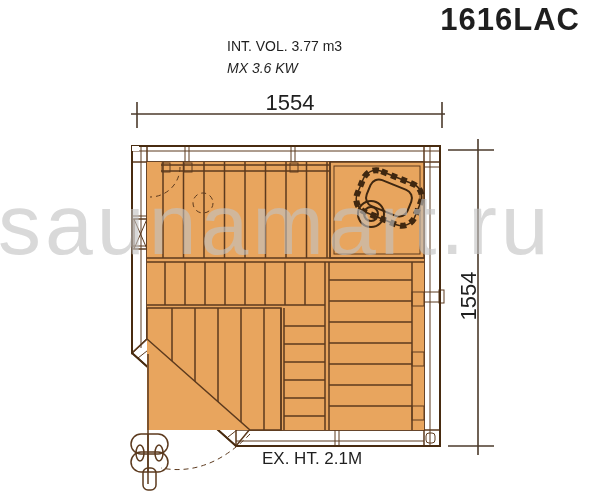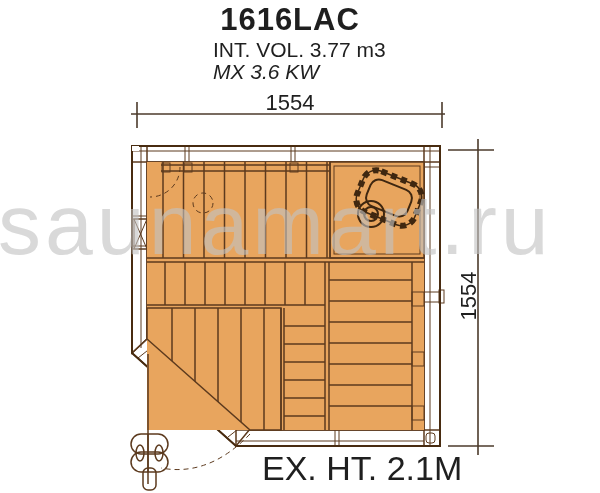--- a/index.html
+++ b/index.html
@@ -3,36 +3,36 @@
 <meta charset="utf-8">
 <style>
   html,body{margin:0;padding:0;}
   body{
     width:600px;height:493px;position:relative;background:#fff;
     font-family:"Liberation Sans",sans-serif;overflow:hidden;
     color:var(--text);
   }
   .abs{position:absolute;}
   .title{
-    left:0;top:2px;width:580px;text-align:center;
+    left:0;top:2px;width:580px;text-align:right;
     font-size:31px;font-weight:bold;letter-spacing:1px;color:var(--text);
   }
-  .spec{left:213px;font-size:21px;color:var(--text);}
+  .spec{left:227px;font-size:14px;color:var(--text);}
   .spec1{top:38px;}
   .spec2{top:60px;font-style:italic;}
   .dim-top{
     left:138px;top:90px;width:304px;text-align:center;
     font-size:22px;color:var(--text);
   }
   .dim-right{
     left:438px;top:283px;width:62px;height:26px;text-align:center;
     font-size:22px;color:var(--text);
     transform:rotate(-90deg);
   }
-  .footer{left:262px;top:449px;font-size:34px;color:var(--text);}
+  .footer{left:262px;top:449px;font-size:17px;color:var(--text);}
   .watermark{
     left:-2px;top:181px;width:620px;
     font-size:86px;letter-spacing:4px;line-height:1;
     color:var(--watermark);opacity:0.62;
     pointer-events:none;white-space:nowrap;z-index:5;
   }
   svg{position:absolute;left:0;top:0;z-index:1;}
   
   .fw{fill:var(--wood);}
   .fd{fill:var(--wood_dark);}

